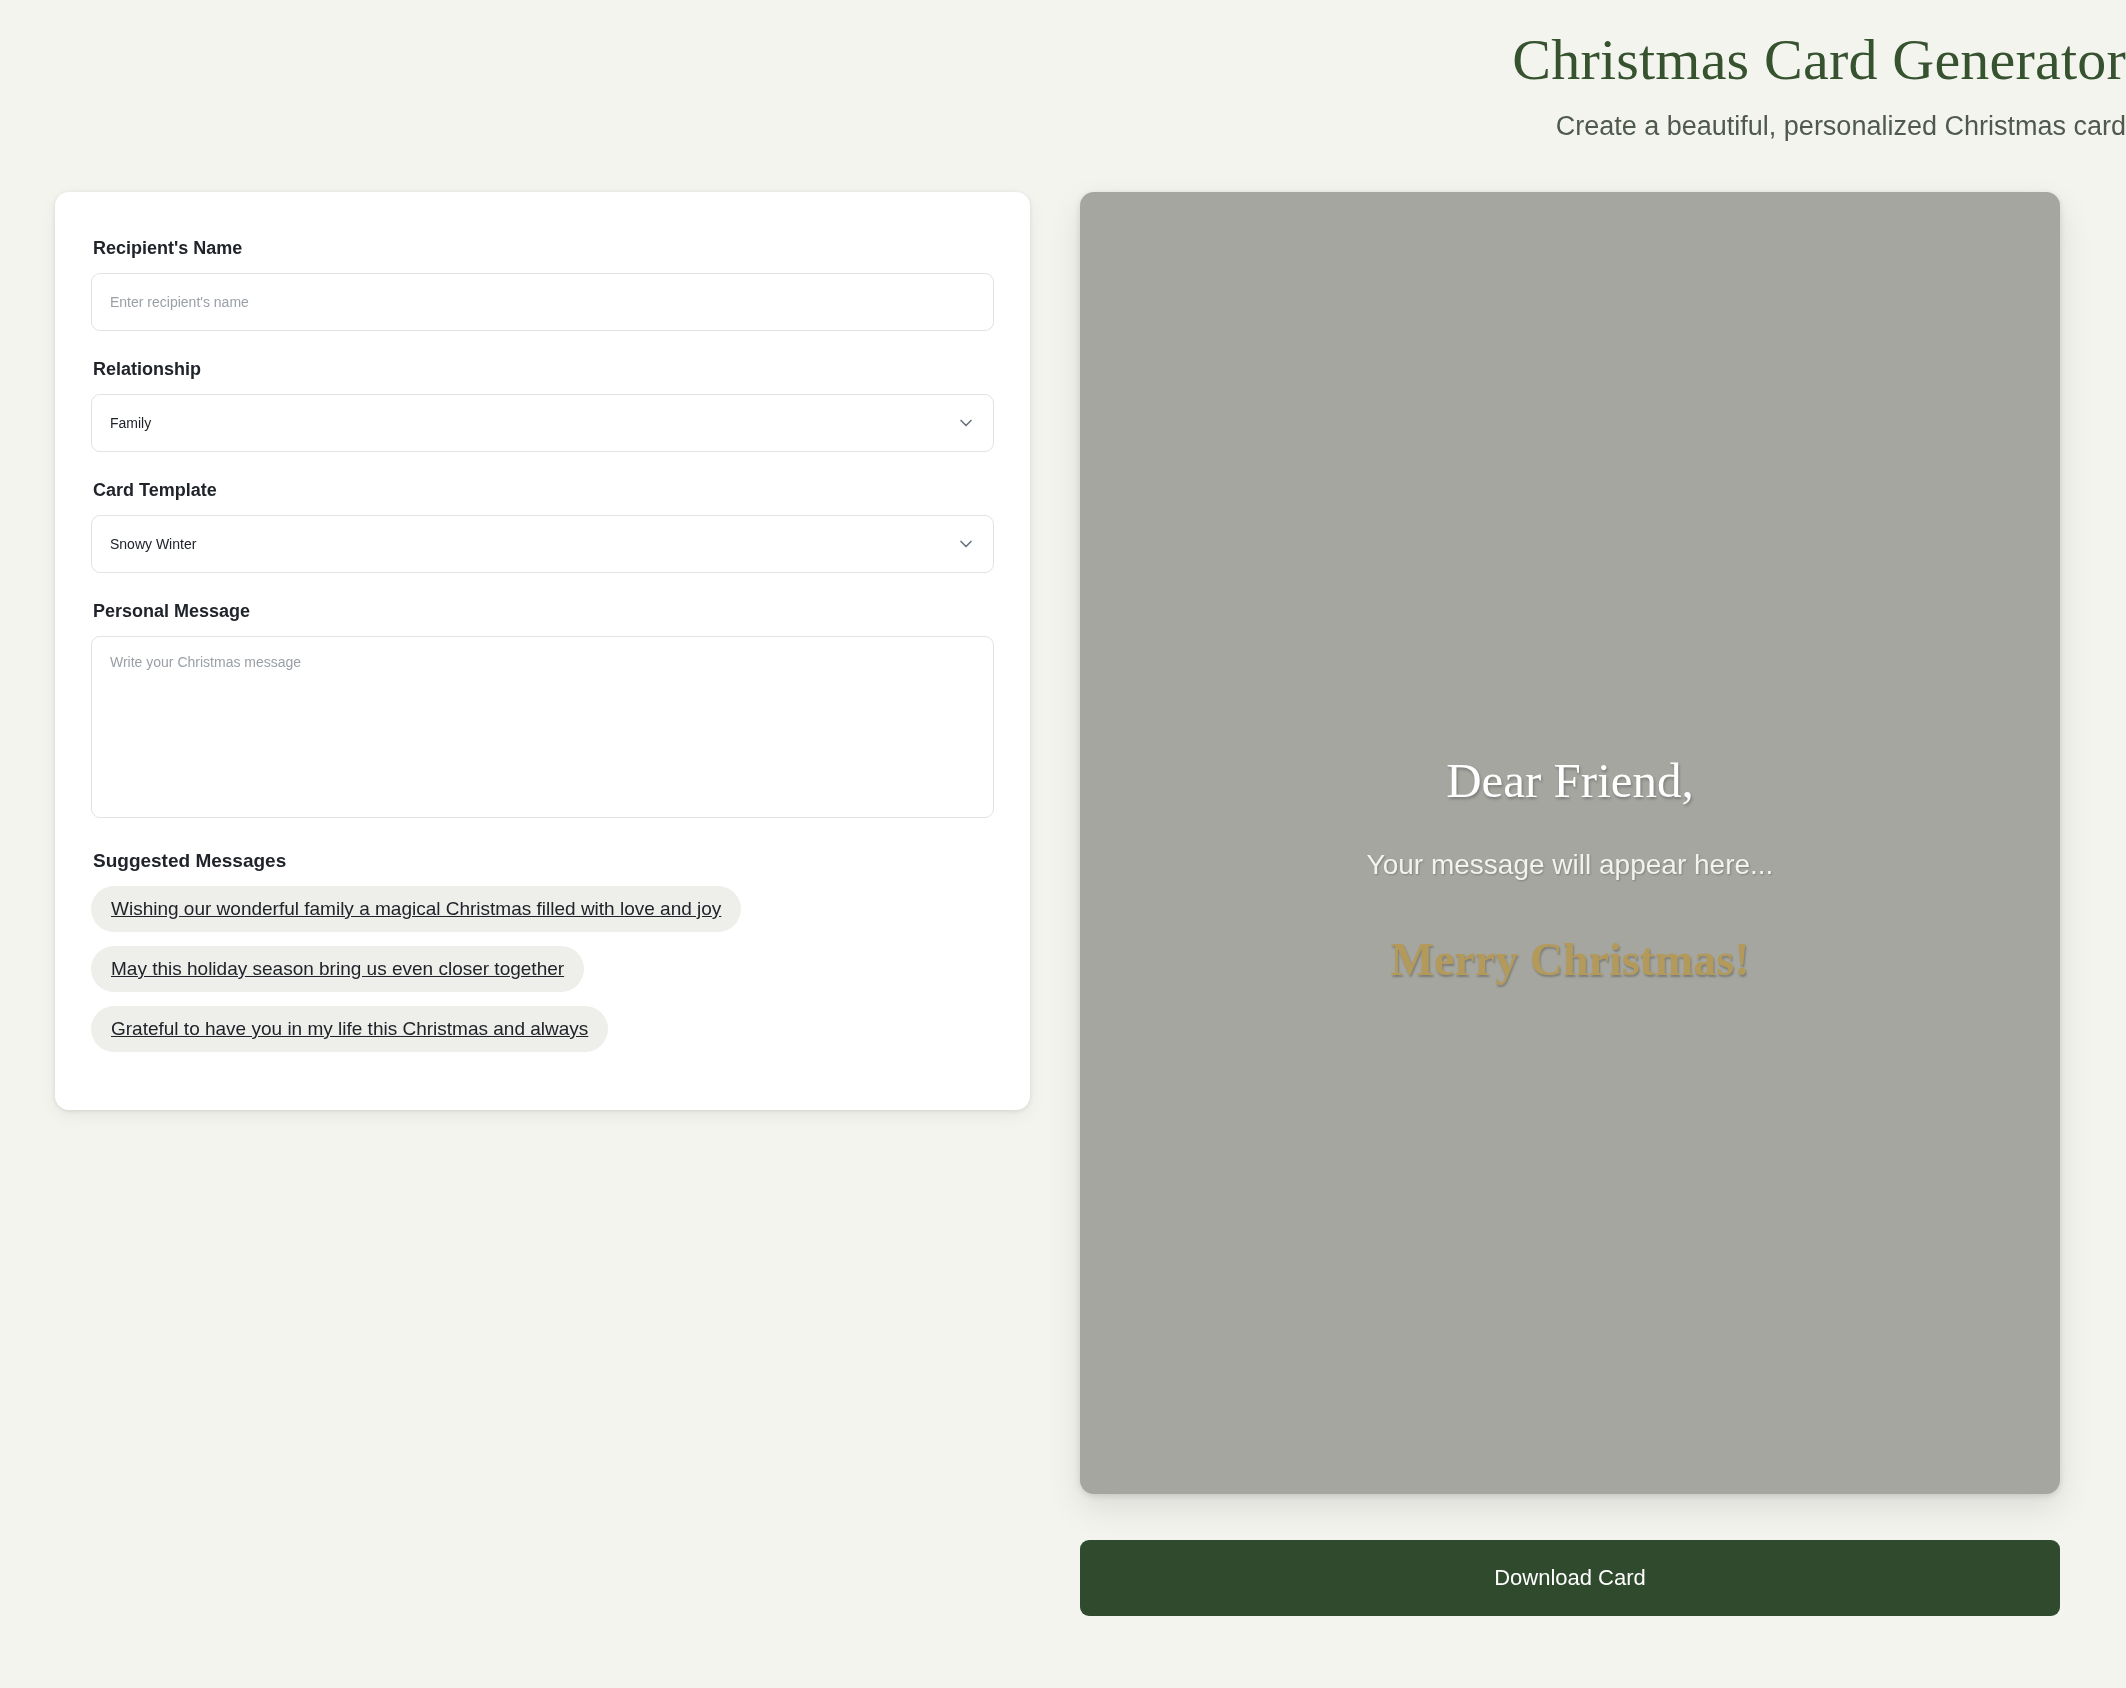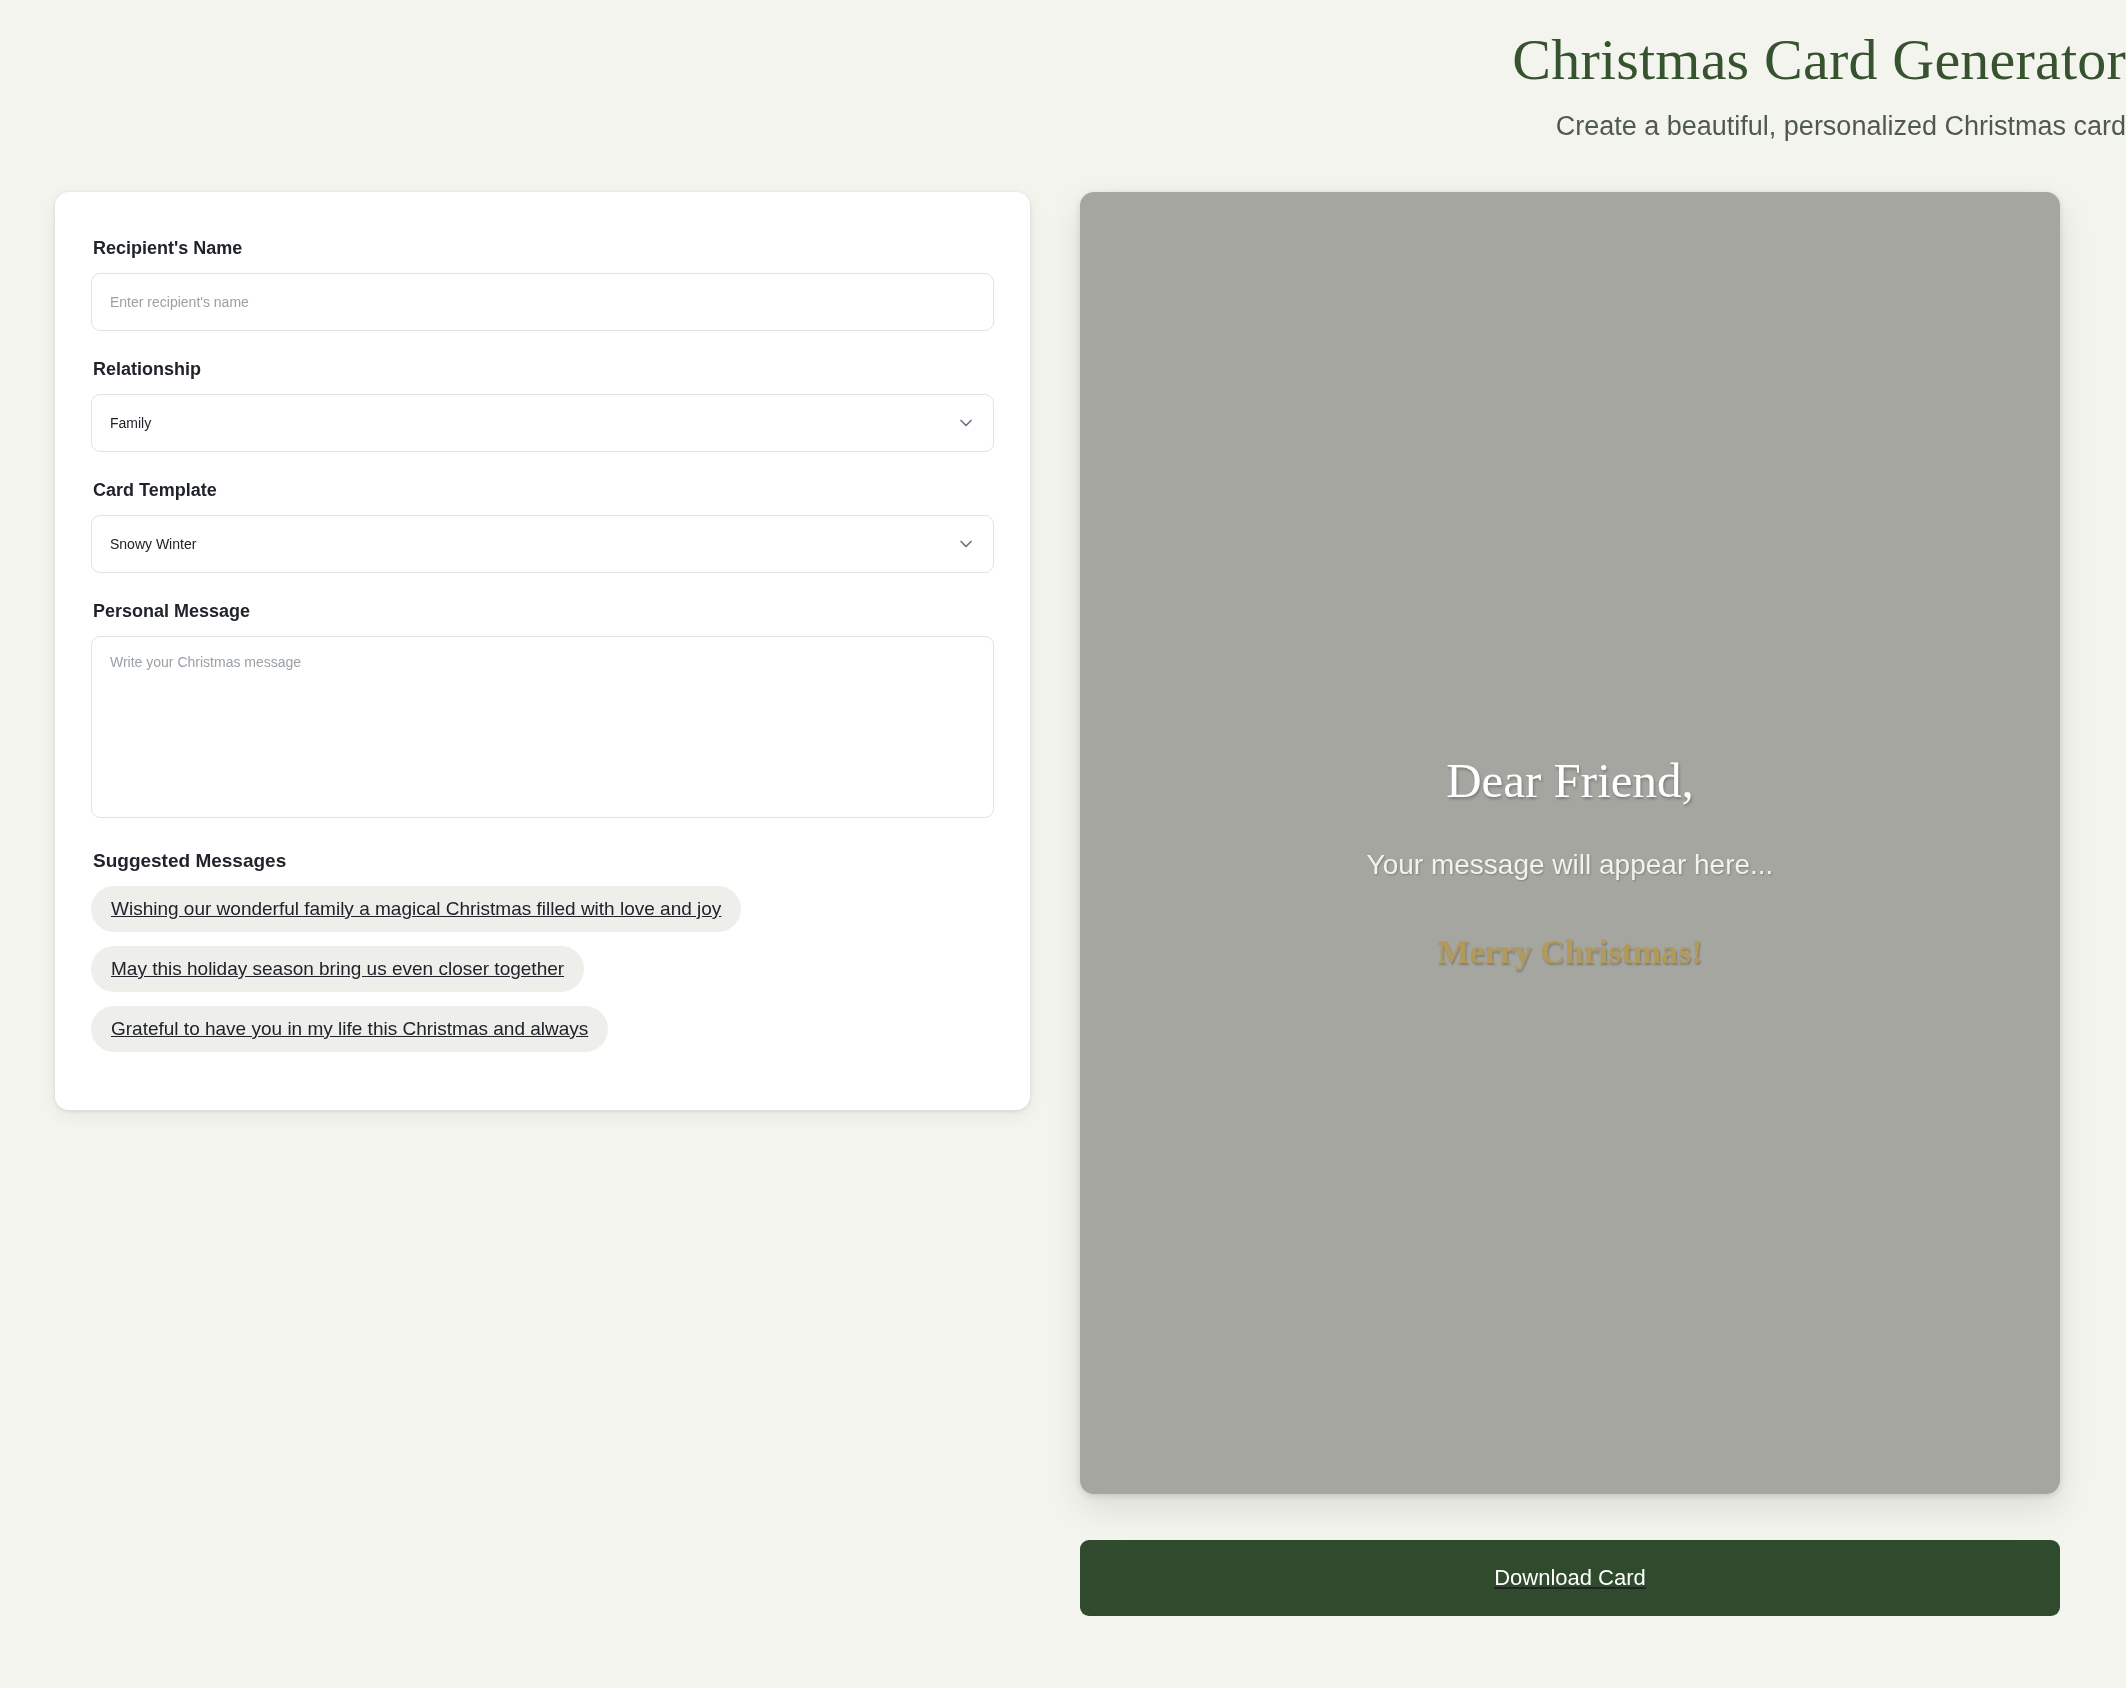--- a/index.html
+++ b/index.html
@@ -141,21 +141,20 @@
     text-align: left;
     text-decoration: underline;
   }
   .chip-row { display: block; }
 
   
   .preview-col {
     width: 787px;
     display: flex;
     flex-direction: column;
-    text-decoration: underline;
   }
   .card-preview {
     width: 980px;
     height: 1302px;
     background: #a5a6a0;
     border-radius: 14px;
     box-shadow: 0 2px 6px rgba(0,0,0,0.12), 0 14px 34px rgba(0,0,0,0.10);
     position: relative;
     overflow: hidden;
   }
@@ -180,21 +179,21 @@
   .card-message {
     font-size: 28px;
     color: #f2f2ee;
     text-shadow: 1px 1px 2px rgba(0,0,0,0.22);
     margin: 0 0 52px 0;
     text-align: center;
     max-width: 760px;
   }
   .card-closing {
     font-family: "Liberation Serif", serif;
-    font-size: 34px;
+    font-size: 46px;
     font-weight: 700;
     color: #b39a5b;
     text-shadow: 1px 2px 2px rgba(0,0,0,0.25);
     margin: 0;
   }
 
   .download-btn {
     margin-top: 46px;
     width: 980px;
     height: 76px;

